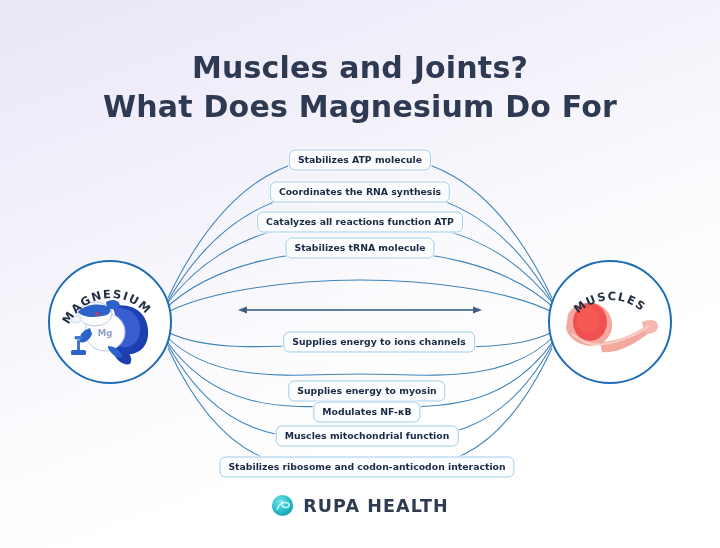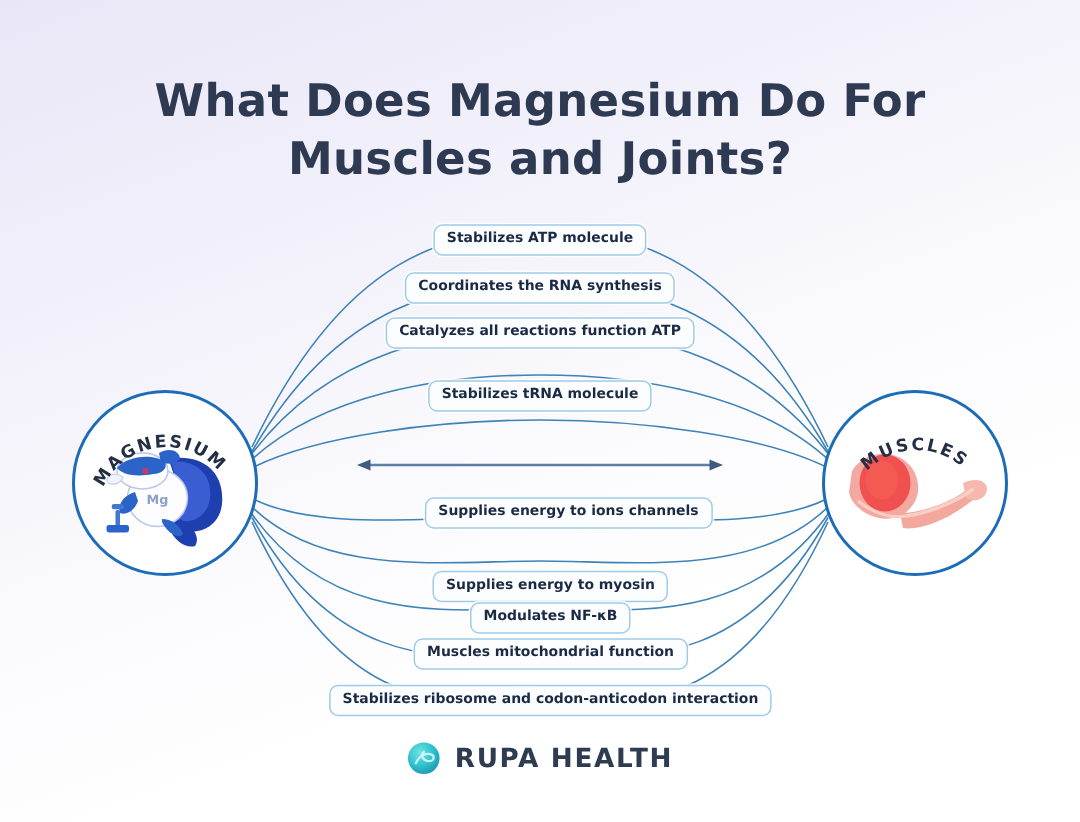--- a/index.html
+++ b/index.html
@@ -115,22 +115,22 @@
     font-size: 17.5px;
     letter-spacing: 1.1px;
   }
 </style>
 </head>
 <body>
 
 <div id="infographic">
 
   <div class="title-block">
+    <span class="title-line">Muscles and Joints?</span>
     <span class="title-line">What Does Magnesium Do For</span>
-    <span class="title-line">Muscles and Joints?</span>
   </div>
 
   <svg id="canvas" viewBox="0 0 720 548">
     <g fill="none" stroke="#3e83b8" stroke-width="1.05">
       <path d="M168,298 C 230,168 300,154 360,154 C 420,154 490,168 552,298"></path>
       <path d="M168,301 C 226,200 300,188 360,188 C 420,188 494,200 552,301"></path>
       <path d="M166,305 C 220,232 298,220 360,220 C 422,220 500,232 554,305"></path>
       <path d="M165,309 C 214,262 296,250 360,250 C 424,250 506,262 555,309"></path>
       <path d="M164,314 C 208,290 294,280 360,280 C 426,280 512,290 556,314"></path>
     </g>
@@ -145,21 +145,21 @@
     <g>
       <line x1="244" y1="310" x2="476" y2="310" stroke="#5e7ea6" stroke-width="1.8"></line>
       <polygon points="238,310 247,306.4 247,313.6" fill="#3f5c80"></polygon>
       <polygon points="482,310 473,306.4 473,313.6" fill="#3f5c80"></polygon>
     </g>
   </svg>
 
   <div class="label-box" style="left:360px; top:160px;">Stabilizes ATP molecule</div>
   <div class="label-box" style="left:360px; top:192px;">Coordinates the RNA synthesis</div>
   <div class="label-box" style="left:360px; top:222px;">Catalyzes all reactions function ATP</div>
-  <div class="label-box" style="left:360px; top:248px;margin-top:16px;">Stabilizes tRNA molecule</div>
+  <div class="label-box" style="left:360px; top:248px;">Stabilizes tRNA molecule</div>
 
   <div class="label-box" style="left:379px; top:342px;">Supplies energy to ions channels</div>
   <div class="label-box" style="left:367px; top:391px;">Supplies energy to myosin</div>
   <div class="label-box" style="left:367px; top:412px;">Modulates NF-κB</div>
   <div class="label-box" style="left:367px; top:436px;">Muscles mitochondrial function</div>
   <div class="label-box" style="left:367px; top:467px;">Stabilizes ribosome and codon-anticodon interaction</div>
 
   <div class="node" style="left:110px; top:322px;">
     <svg class="node-art" viewBox="0 0 120 120">
 

